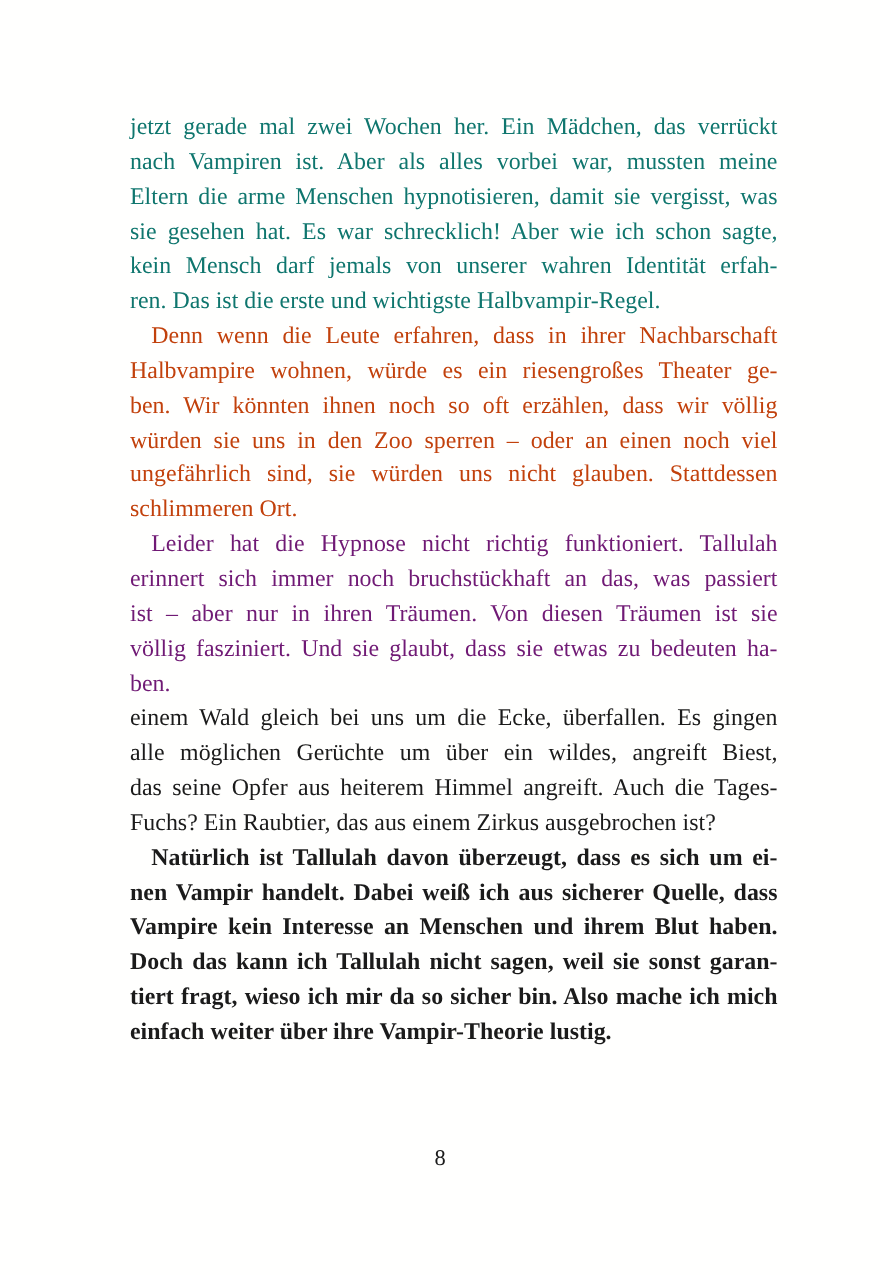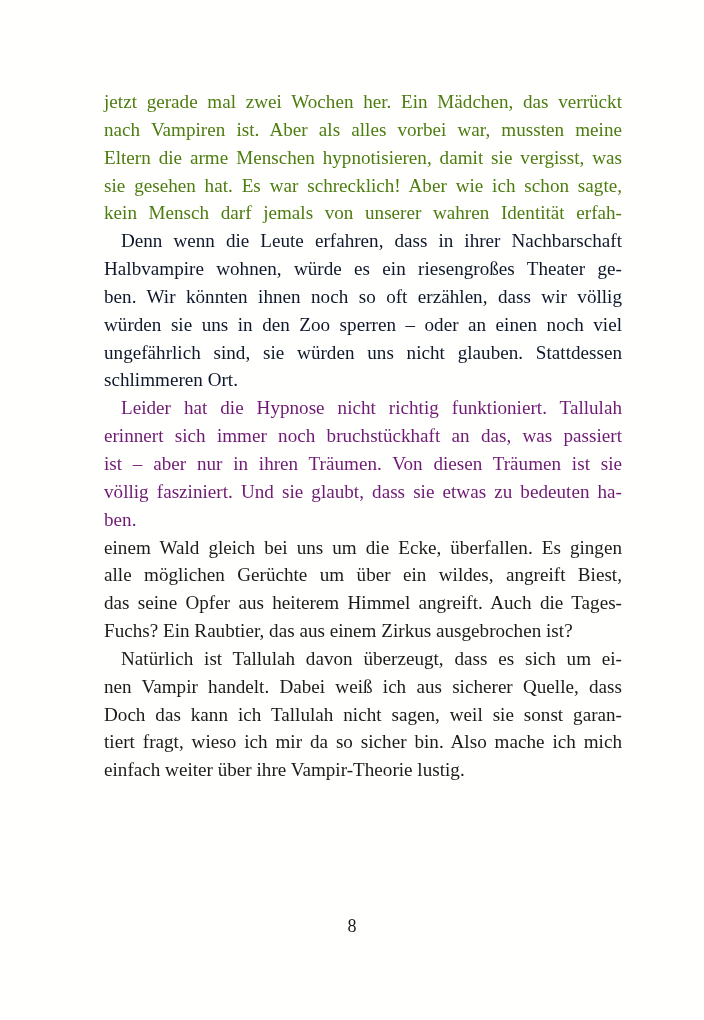--- a/index.html
+++ b/index.html
@@ -80,51 +80,53 @@
     font-variant-numeric: oldstyle-nums;
     font-feature-settings: "onum" 1;
   }
 </style>
 </head>
 <body>
 
 <div id="page" style="background: rgb(255, 255, 254);">
 
   <div id="text-block">
-      <p class="para" style="color: #4d7c0f;">
+      <p class="para" style="color: #0f766e;">
         <span class="ln j">jetzt gerade mal zwei Wochen her. Ein Mädchen, das verrückt</span>
         <span class="ln j">nach Vampiren ist. Aber als alles vorbei war, mussten meine</span>
         <span class="ln j">Eltern die arme Menschen hypnotisieren, damit sie vergisst, was</span>
         <span class="ln j">sie gesehen hat. Es war schrecklich! Aber wie ich schon sagte,</span>
         <span class="ln j">kein Mensch darf jemals von unserer wahren Identität erfah-</span>
+        <span class="ln last">ren. Das ist die erste und wichtigste Halbvampir-Regel.</span>
       </p>
-      <p class="para" style="color: #0f172a;">
+      <p class="para" style="color: #c2410c;">
         <span class="ln j"><span class="indent"></span>Denn wenn die Leute erfahren, dass in ihrer Nachbarschaft</span>
         <span class="ln j">Halbvampire wohnen, würde es ein riesengroßes Theater ge-</span>
         <span class="ln j">ben. Wir könnten ihnen noch so oft erzählen, dass wir völlig</span>
         <span class="ln j">würden sie uns in den Zoo sperren – oder an einen noch viel</span>
         <span class="ln j">ungefährlich sind, sie würden uns nicht glauben. Stattdessen</span>
         <span class="ln last">schlimmeren Ort.</span>
       </p>
       <p class="para" style="color: #701a75;">
         <span class="ln j"><span class="indent"></span>Leider hat die Hypnose nicht richtig funktioniert. Tallulah</span>
         <span class="ln j">erinnert sich immer noch bruchstückhaft an das, was passiert</span>
         <span class="ln j">ist – aber nur in ihren Träumen. Von diesen Träumen ist sie</span>
         <span class="ln j">völlig fasziniert. Und sie glaubt, dass sie etwas zu bedeuten ha-</span>
         <span class="ln last">ben.</span>
       </p>
       <p class="para" style="color: rgb(27, 27, 27);">
         <span class="ln j">einem Wald gleich bei uns um die Ecke, überfallen. Es gingen</span>
         <span class="ln j">alle möglichen Gerüchte um über ein wildes, angreift Biest,</span>
         <span class="ln j">das seine Opfer aus heiterem Himmel angreift. Auch die Tages-</span>
         <span class="ln last">Fuchs? Ein Raubtier, das aus einem Zirkus ausgebrochen ist?</span>
       </p>
-      <p class="para" style="color: rgb(27, 27, 27);">
+      <p class="para" style="color: rgb(27, 27, 27); font-weight: bold;">
         <span class="ln j"><span class="indent"></span>Natürlich ist Tallulah davon überzeugt, dass es sich um ei-</span>
         <span class="ln j">nen Vampir handelt. Dabei weiß ich aus sicherer Quelle, dass</span>
+        <span class="ln j">Vampire kein Interesse an Menschen und ihrem Blut haben.</span>
         <span class="ln j">Doch das kann ich Tallulah nicht sagen, weil sie sonst garan-</span>
         <span class="ln j">tiert fragt, wieso ich mir da so sicher bin. Also mache ich mich</span>
         <span class="ln last">einfach weiter über ihre Vampir-Theorie lustig.</span>
       </p>
     </div>
 
   <div id="folio" style="color: rgb(27, 27, 27);">8</div>
 
 </div>
 

